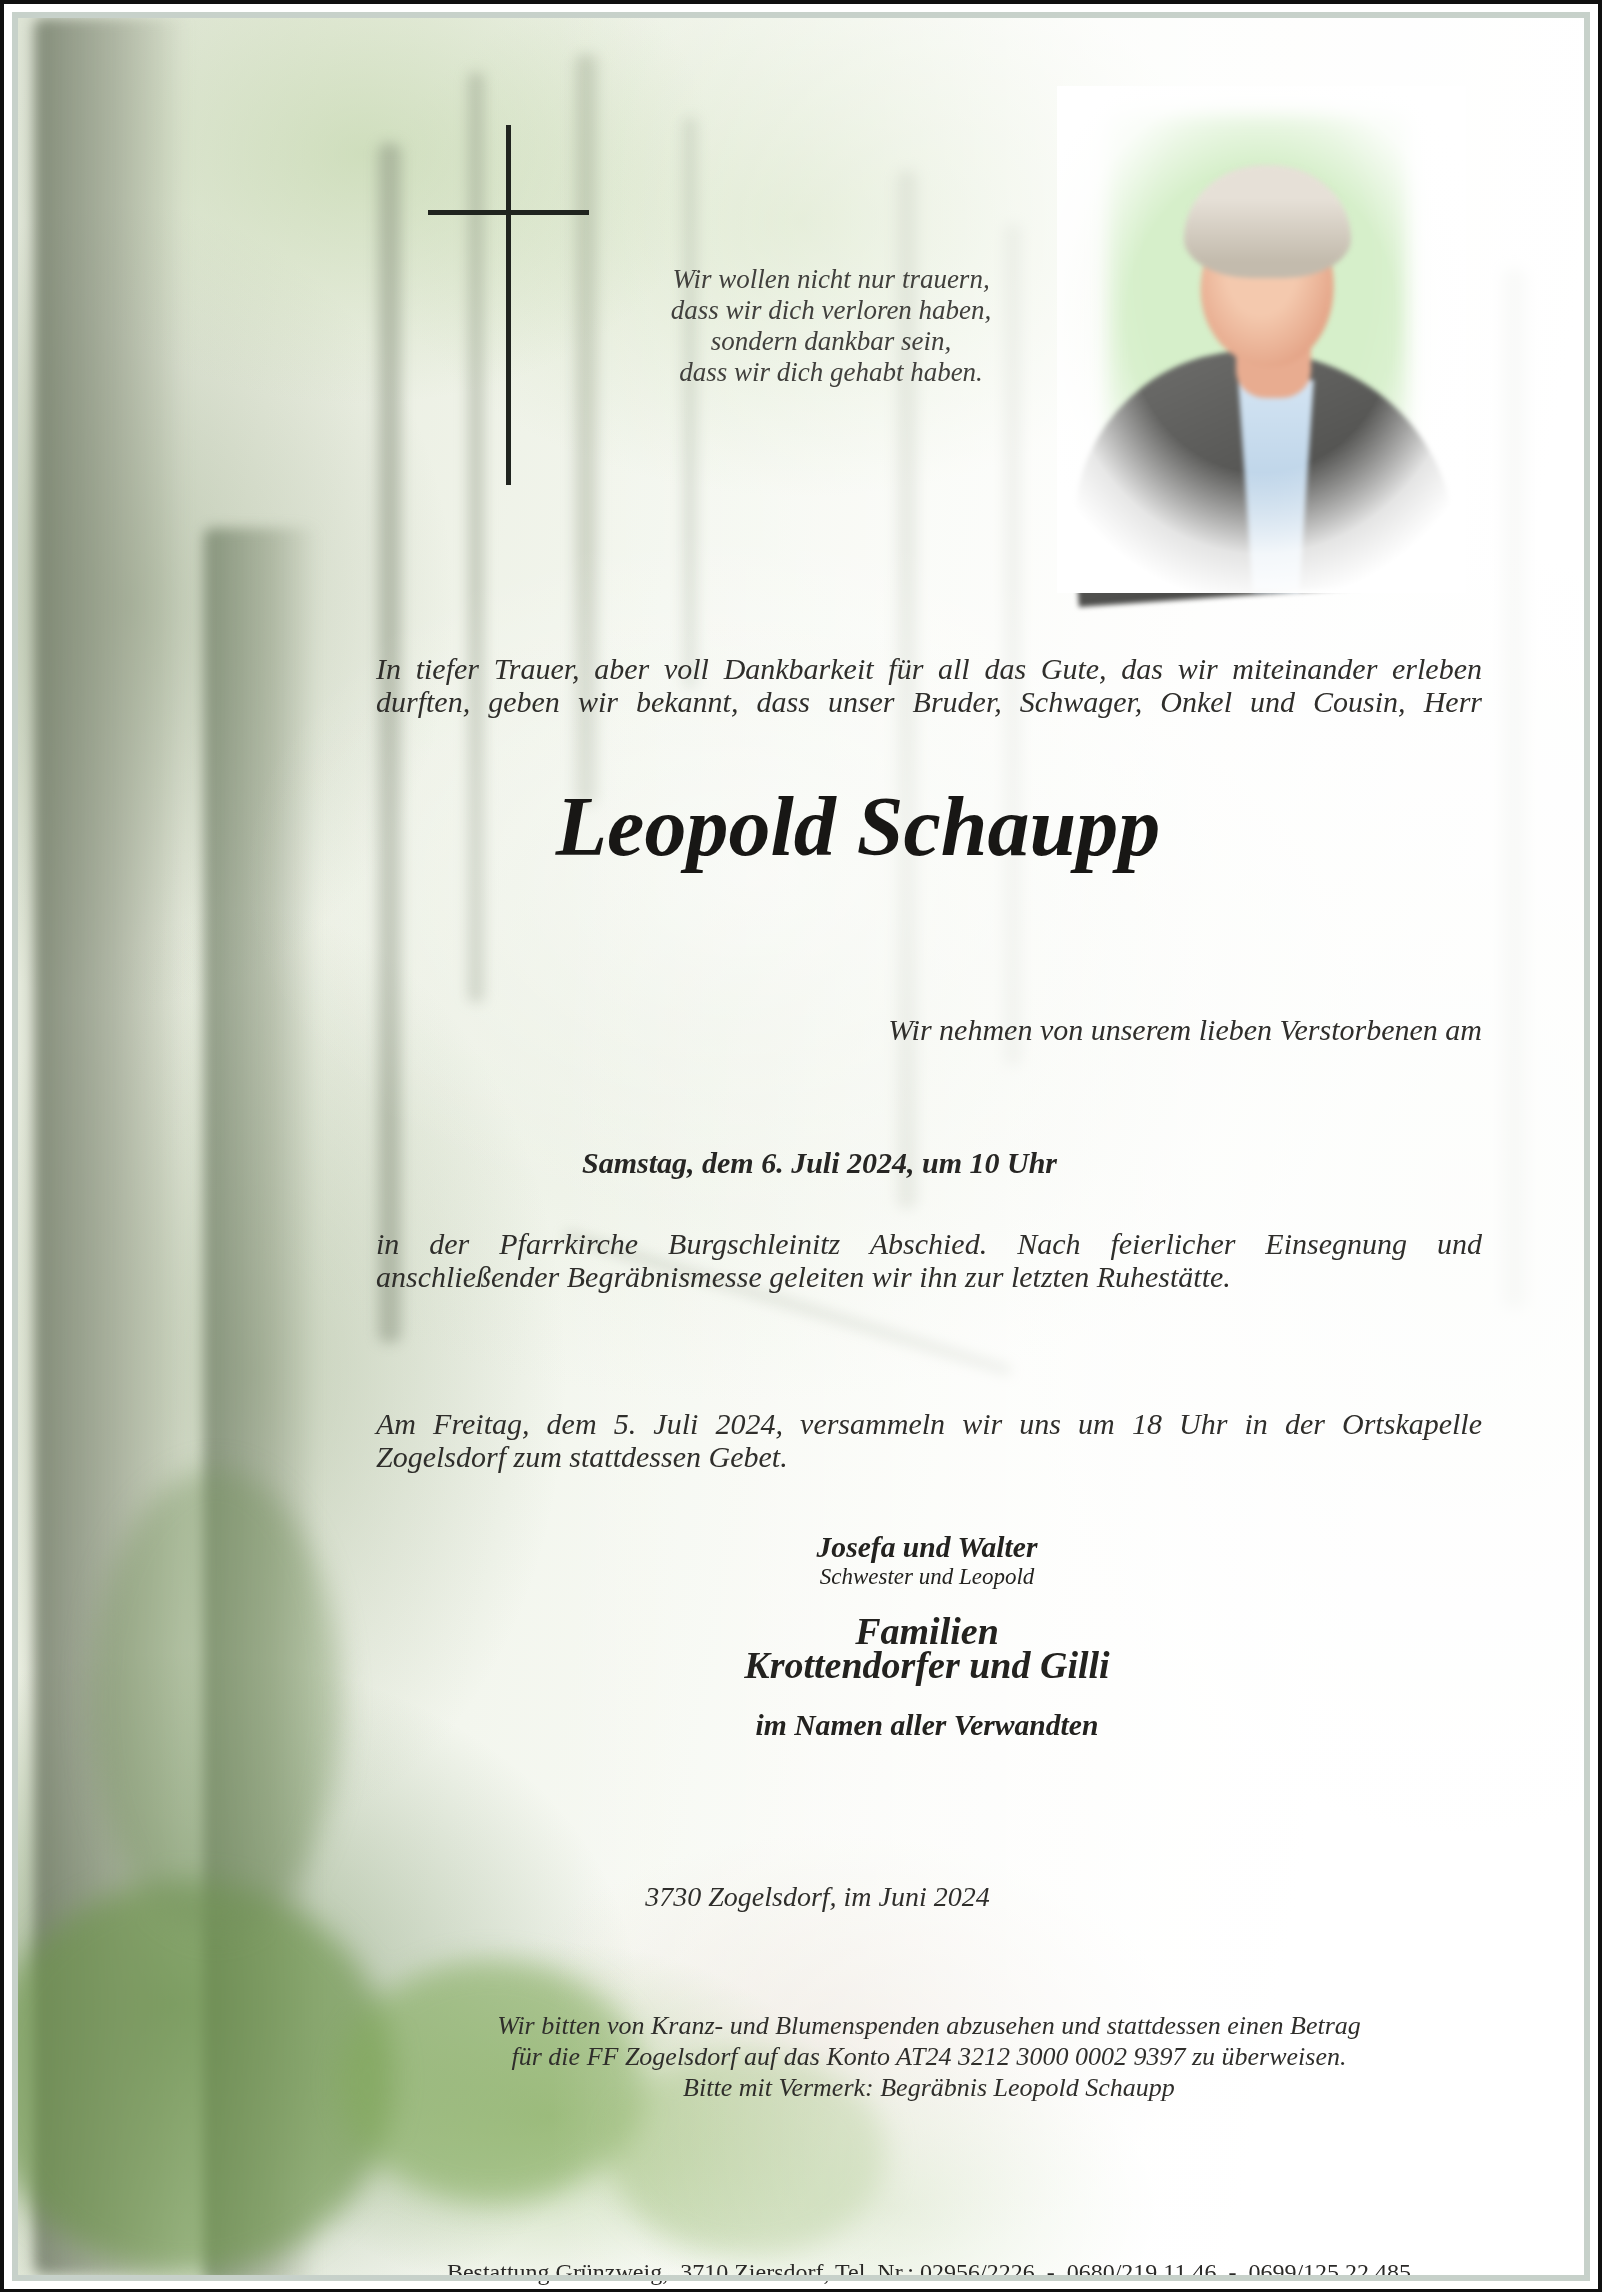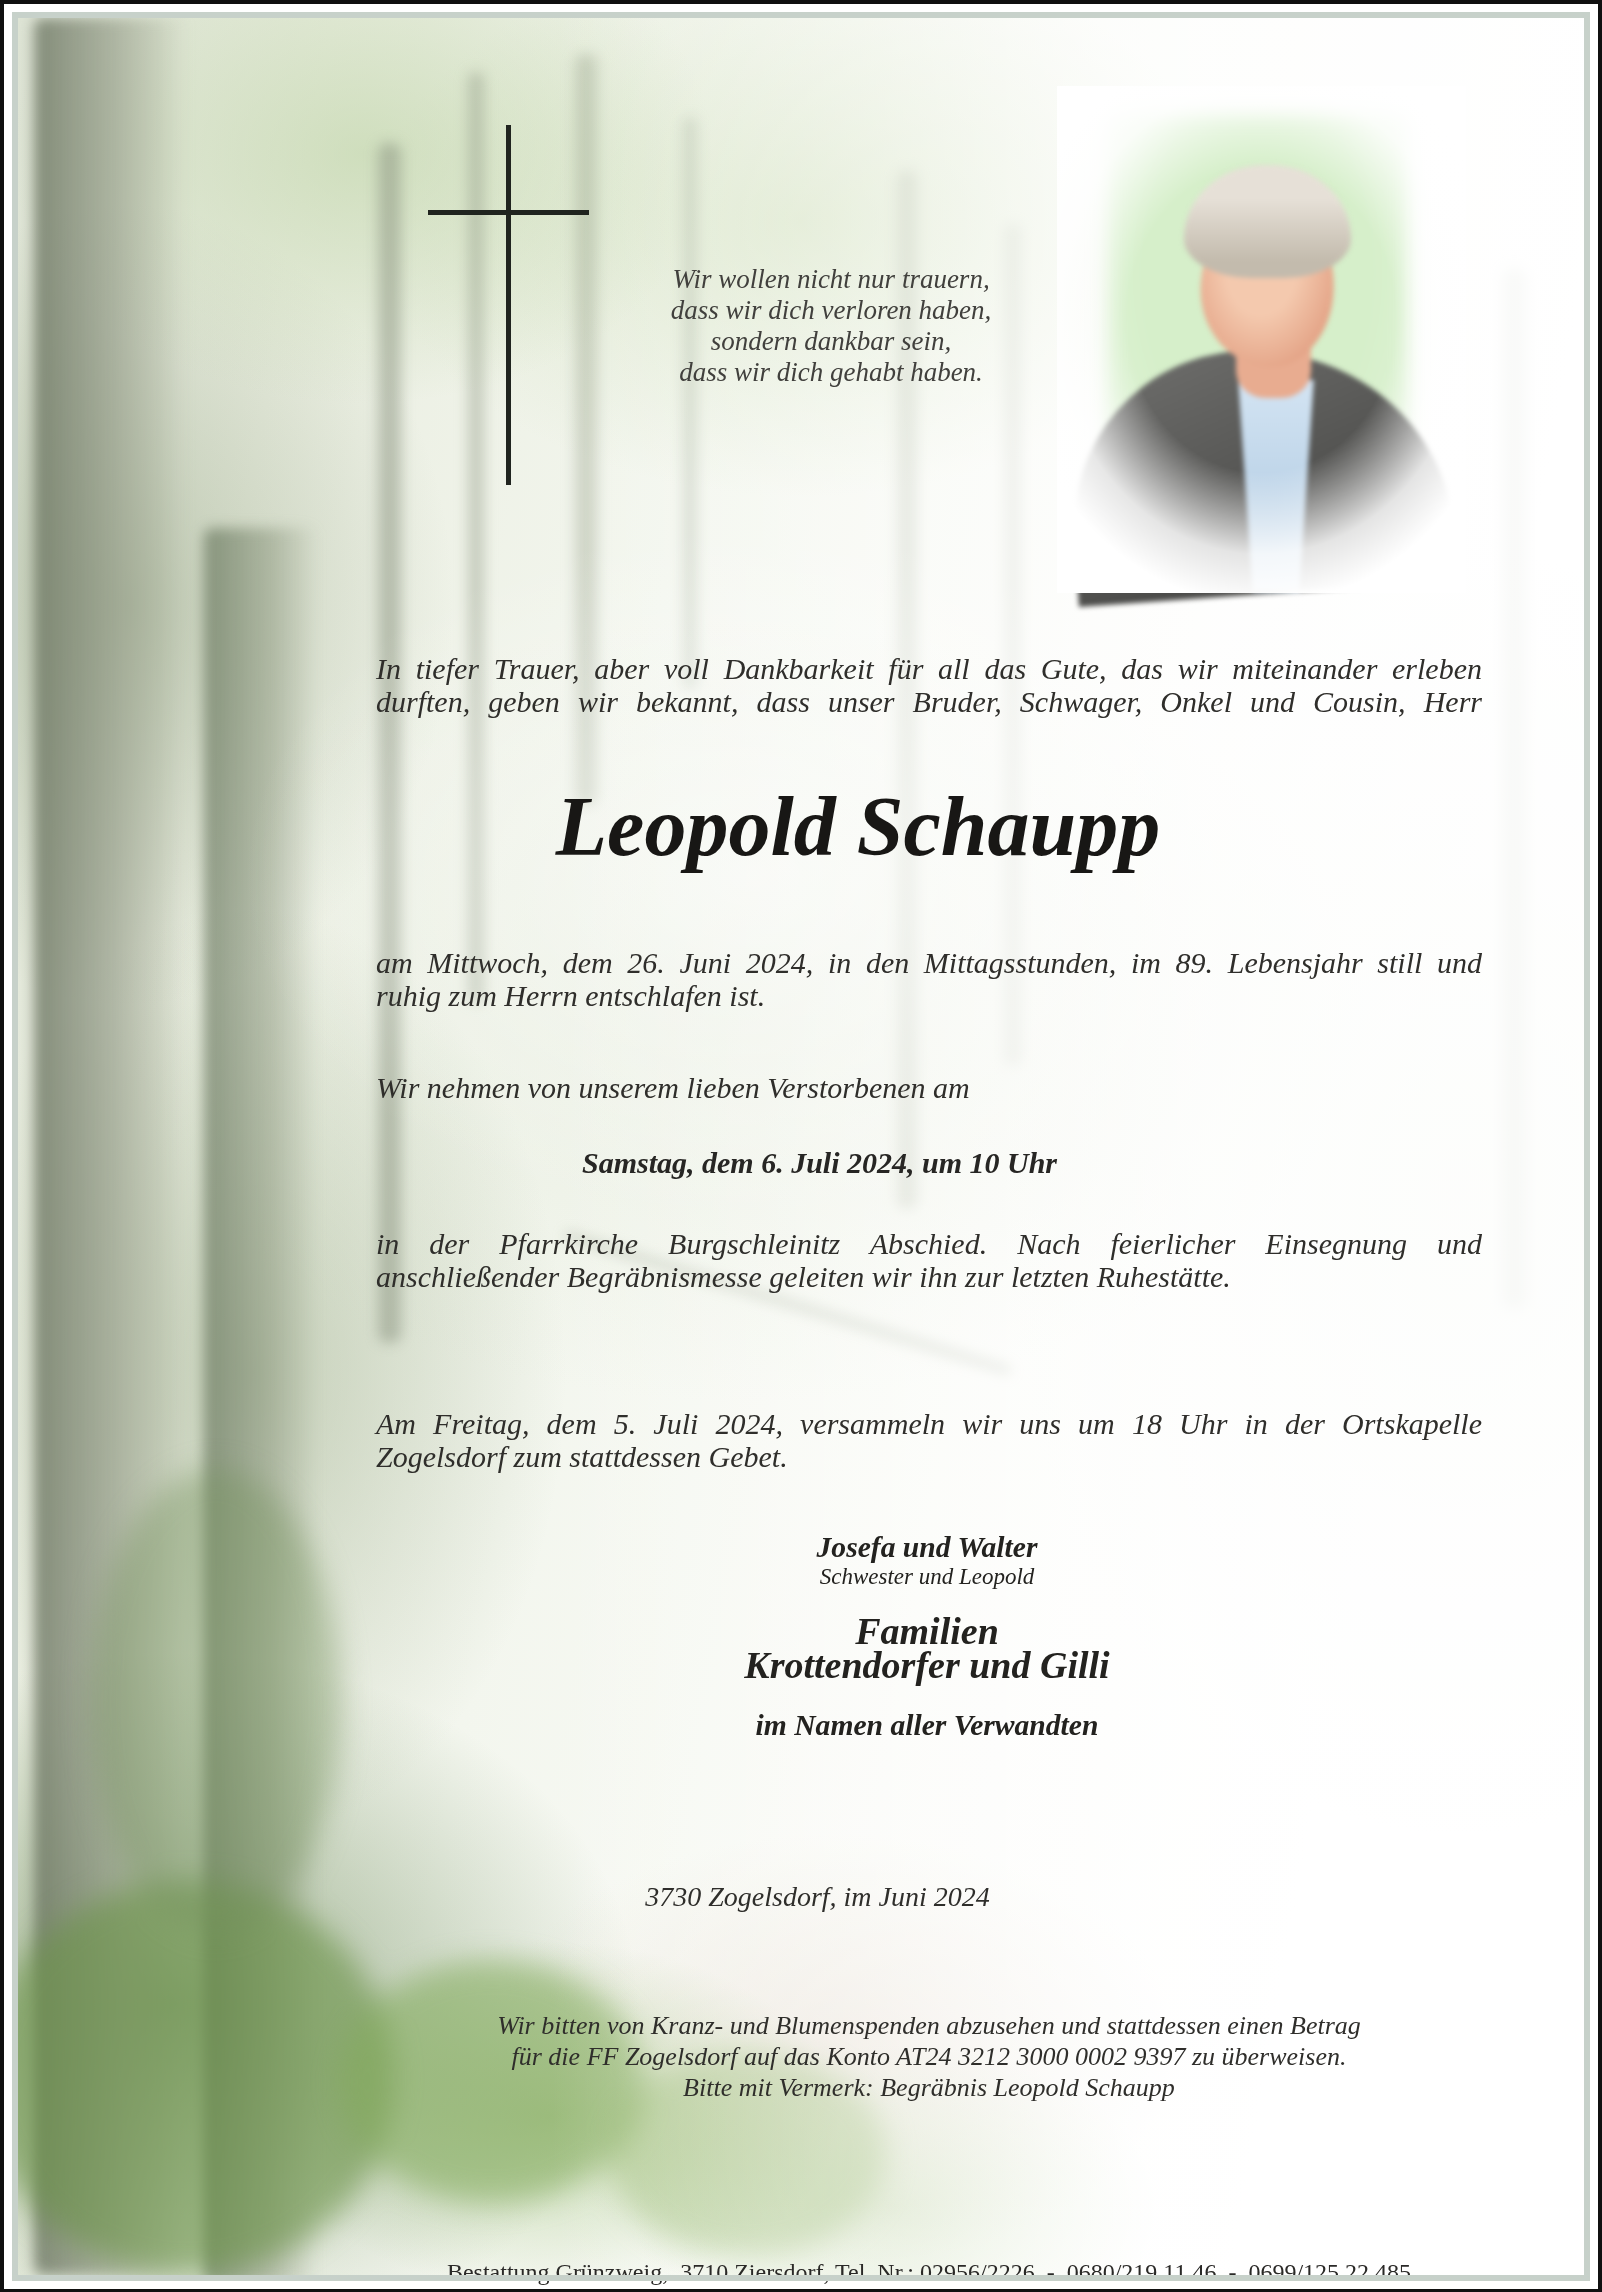--- a/index.html
+++ b/index.html
@@ -79,21 +79,21 @@
   
   .txt{position:absolute;z-index:20;color:#2f2e2b;}
   .jline{text-align:justify;text-align-last:justify;}
   .quote{left:598px;top:264px;width:466px;text-align:center;
     font-size:27px;line-height:31px;font-style:italic;color:#41403d;}
   .body-block{left:376px;width:1106px;font-size:30px;line-height:33px;font-style:italic;}
   .intro{top:652px;}
   .name{left:376px;top:785px;width:964px;text-align:center;
     font-size:84px;line-height:84px;font-weight:bold;font-style:italic;color:#181715;}
   .death{top:946px;}
-  .lead{top:1071px;}
+  .lead{top:1013px;text-align:right;}
   .when{left:376px;top:1146px;width:887px;text-align:center;
     font-size:30px;font-weight:bold;font-style:italic;color:#272624;}
   .farewell{top:1227px;}
   .prayer{top:1359px;margin-top:48px;}
   .mourners{left:376px;top:1531px;width:1102px;text-align:center;font-style:italic;color:#23221f;}
   .m-primary{font-size:29.6px;font-weight:bold;line-height:32px;}
   .m-relation{font-size:23px;line-height:27px;}
   .m-gap1{height:24px;}
   .m-fam{font-size:38px;font-weight:bold;line-height:34px;}
   .m-gap2{height:26px;}
@@ -158,24 +158,20 @@
 
   <div class="txt quote">
     <div>Wir wollen nicht nur trauern,</div>
     <div>dass wir dich verloren haben,</div>
     <div>sondern dankbar sein,</div>
     <div>dass wir dich gehabt haben.</div>
   </div>
 
   <div class="txt name">Leopold Schaupp</div>
 
-  <div class="txt body-block death">
-    <div class="jline">am Mittwoch, dem 26. Juni 2024, in den Mittagsstunden, im 89. Lebensjahr still und</div>
-    <div>ruhig zum Herrn entschlafen ist.</div>
-  </div>
 
   <div class="txt body-block lead">Wir nehmen von unserem lieben Verstorbenen am</div>
 
   <div class="txt when">Samstag, dem 6. Juli 2024, um 10 Uhr</div>
 
   <div class="txt body-block farewell">
     <div class="jline">in der Pfarrkirche Burgschleinitz Abschied. Nach feierlicher Einsegnung und</div>
     <div>anschließender Begräbnismesse geleiten wir ihn zur letzten Ruhestätte.</div>
   </div>
 

